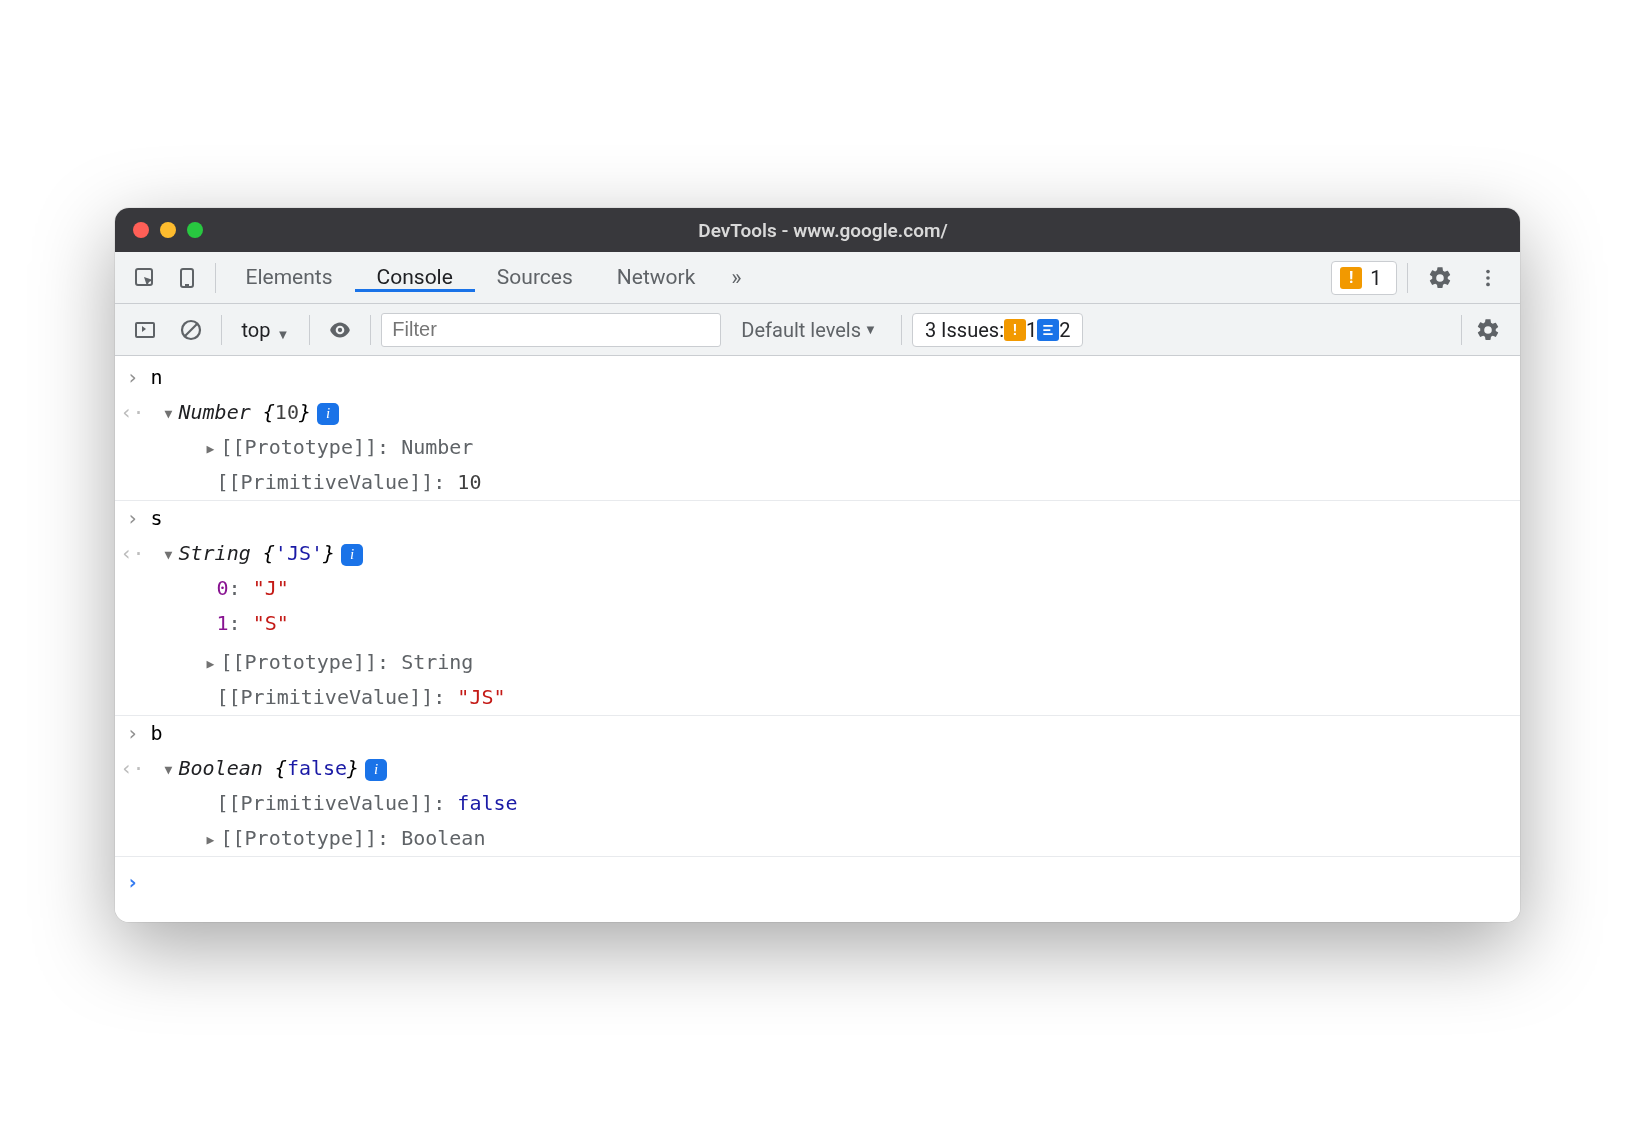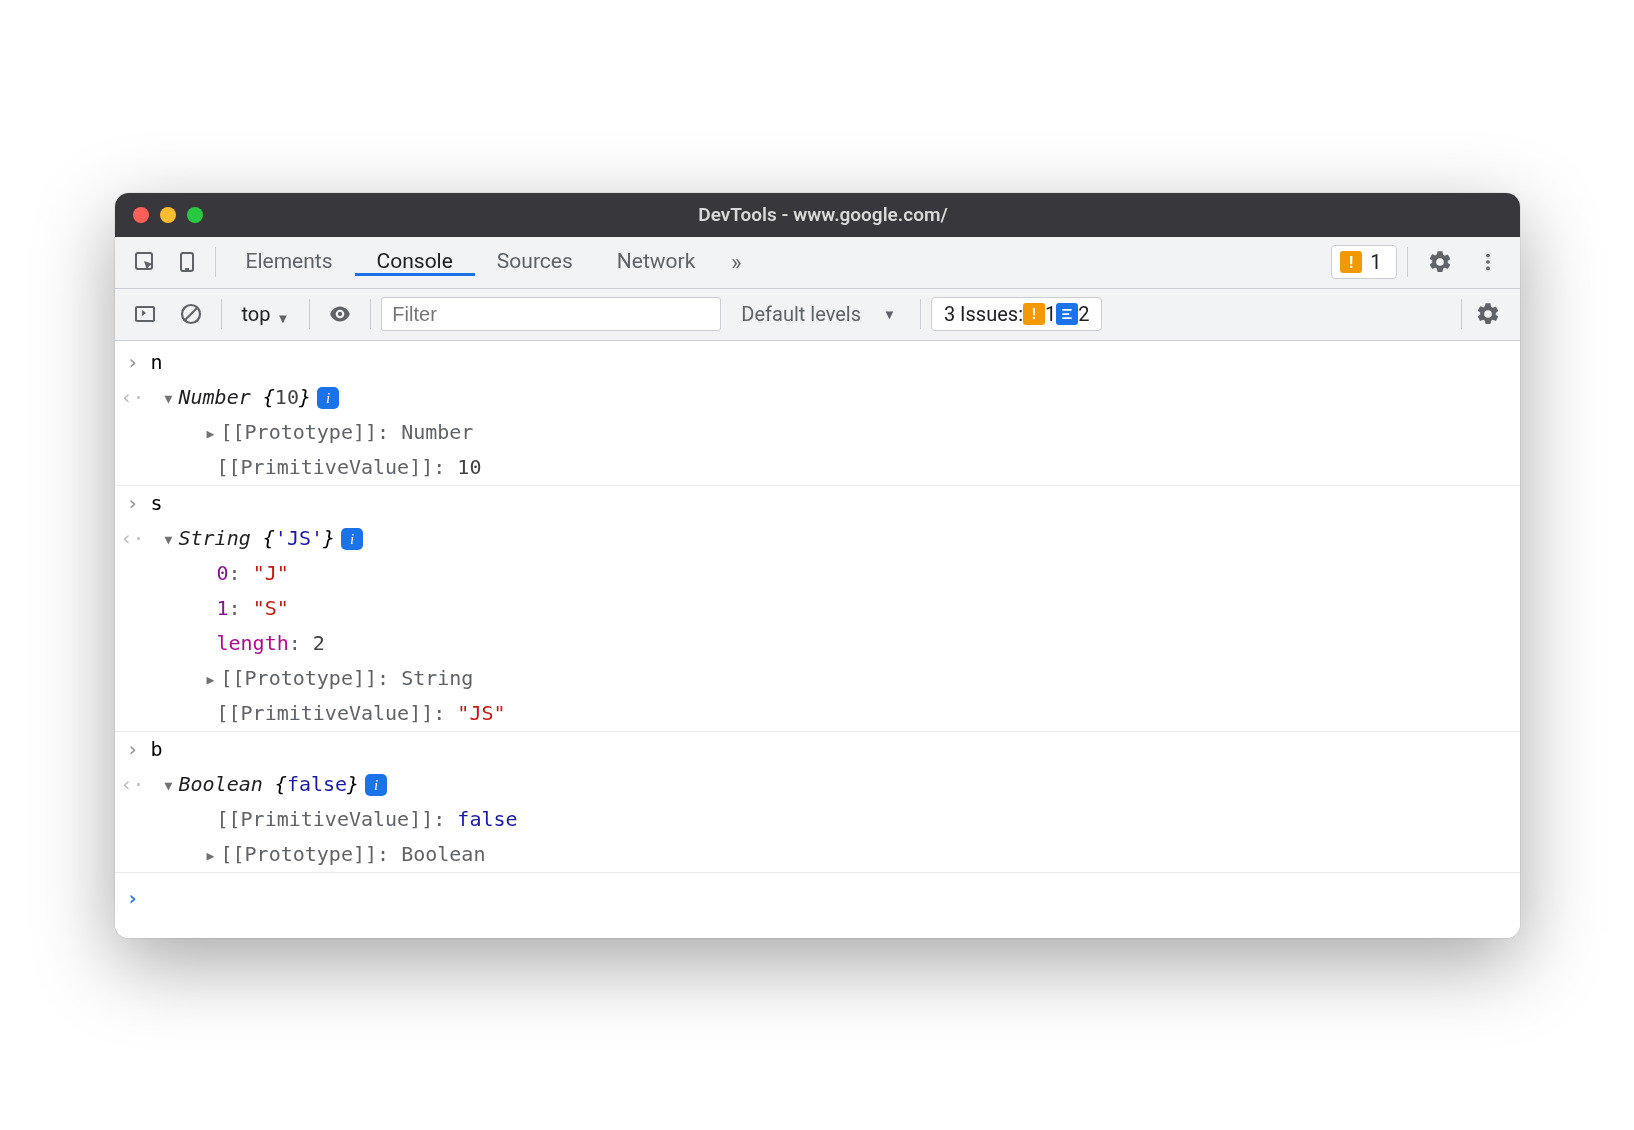--- a/index.html
+++ b/index.html
@@ -159,21 +159,21 @@
     border: 1px solid #cacdd1;
     border-radius: 3px;
     background: #fff;
     padding: 0 10px;
     font-size: 20px;
     color: #5f6367;
   }
   .levels-select {
     display: flex;
     align-items: center;
-    gap: 22px;
+    gap: 3px;
     font-size: 20px;
     color: #5f6367;
     padding: 0 14px;
     cursor: pointer;
   }
   .issues-pill {
     display: flex;
     align-items: center;
     border: 1px solid #cacdd1;
     border-radius: 4px;
@@ -393,21 +393,20 @@
     <div class="row">
       <div class="gutter"></div>
       <div class="content"><span class="i3"><span class="keyidx">0</span><span class="plain">: </span><span class="str">"J"</span></span></div>
     </div>
     <div class="row">
       <div class="gutter"></div>
       <div class="content"><span class="i3"><span class="keyidx">1</span><span class="plain">: </span><span class="str">"S"</span></span></div>
     </div>
     <div class="row">
       <div class="gutter"></div>
-      <div class="content"><span class="i3"><span class="keyprop">length</span><span class="plain">: </span><span class="num">2</span></span></div>
     </div>
     <div class="row">
       <div class="gutter"></div>
       <div class="content"><span class="i2"><span class="tri-toggle tri-r"></span><span class="plain">[[Prototype]]</span><span class="plain">: </span><span class="plain">String</span></span></div>
     </div>
     <div class="row">
       <div class="gutter"></div>
       <div class="content"><span class="i3"><span class="plain">[[PrimitiveValue]]</span><span class="plain">: </span><span class="str">"JS"</span></span></div>
     </div>
 

